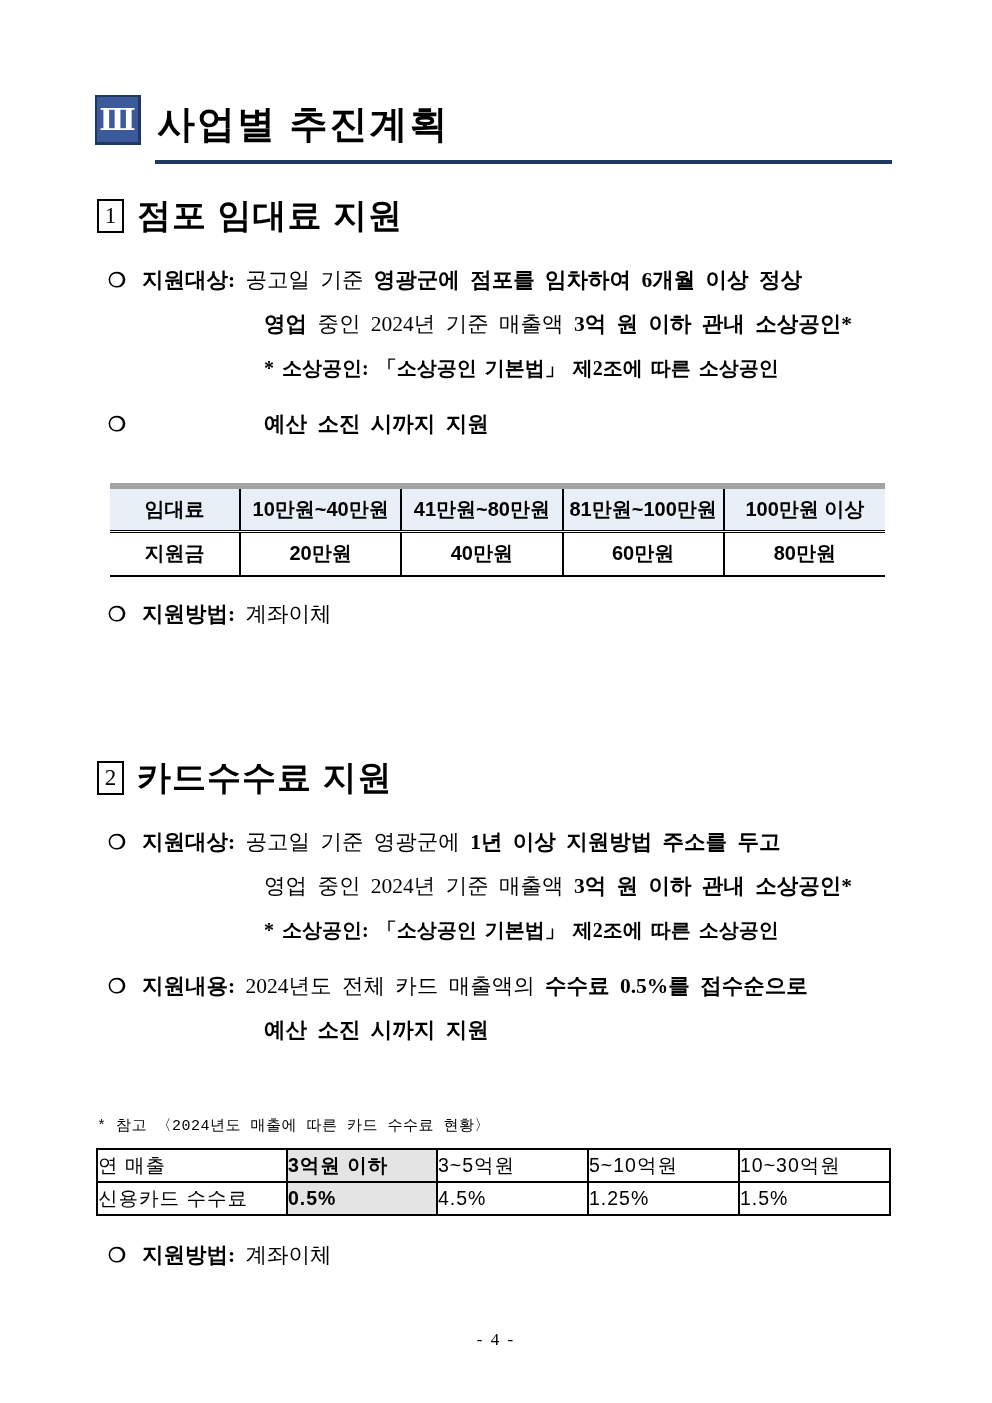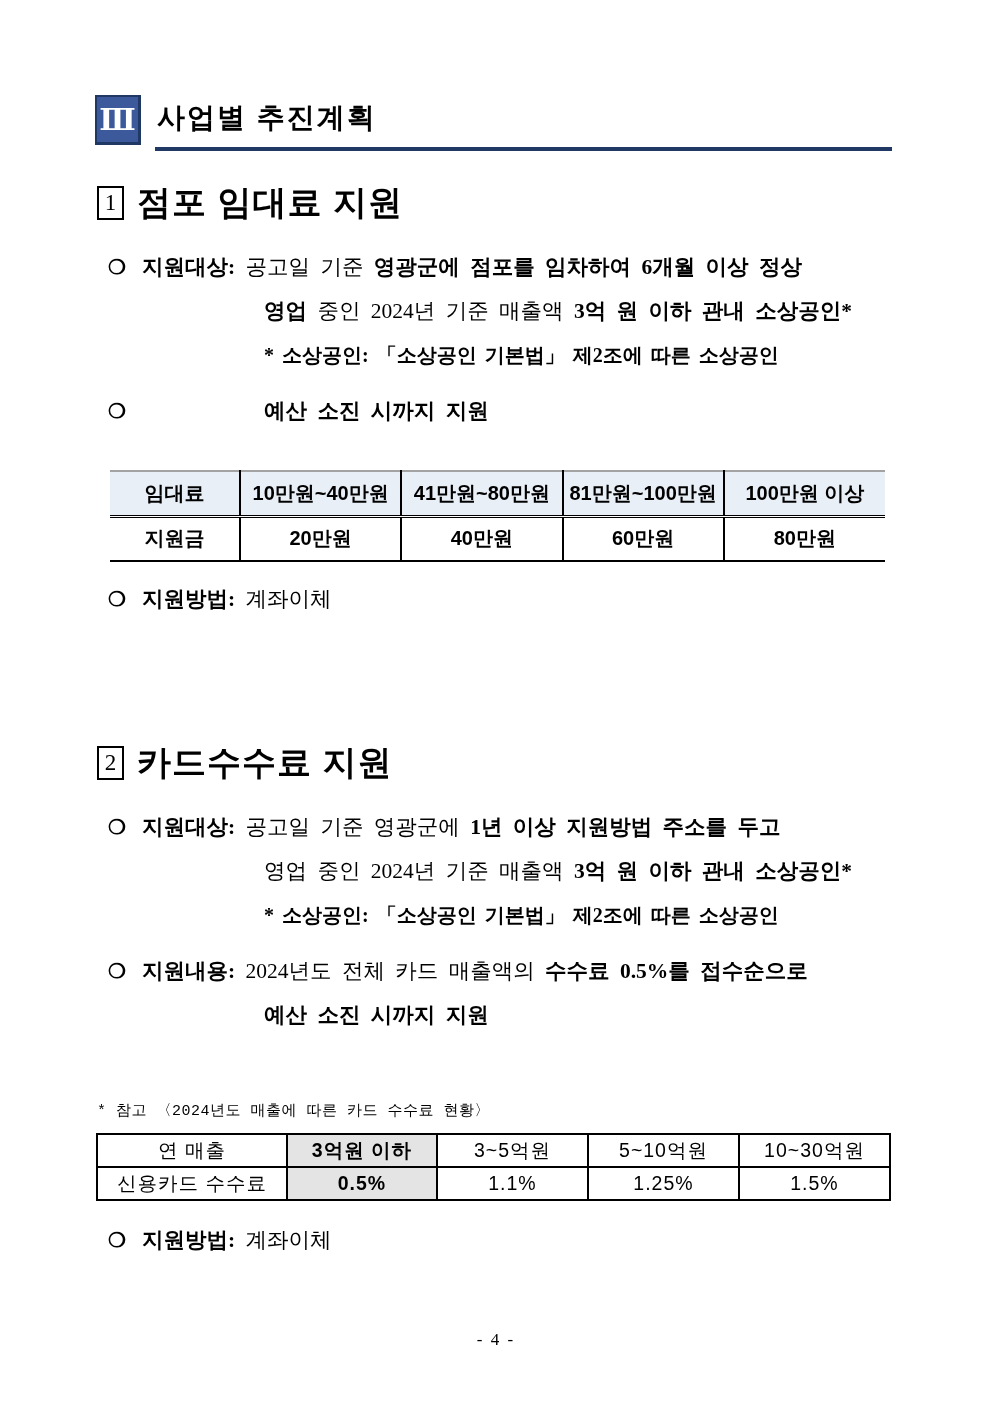--- a/index.html
+++ b/index.html
@@ -35,21 +35,21 @@
     display:flex;align-items:center;justify-content:center;
     flex:0 0 auto;
   }
   .chapter-title-wrap{
     flex:1;margin-left:14px;
     border-bottom:4px solid var(--underline);
     padding:4px 0 10px 2px;
   }
   .chapter-title{
     font-family:"Liberation Sans","DejaVu Sans",sans-serif;
-    font-weight:900;font-size:28px;letter-spacing:2px;
+    font-weight:900;font-size:38px;letter-spacing:2px;
   }
 
   
   .sec{display:flex;align-items:center;margin-left:2px;}
   .sec-num{
     font-family:"Liberation Serif","DejaVu Serif",serif;
     font-size:23px;font-weight:400;
     border:2px solid #000;
     width:27px;height:34px;
     display:flex;align-items:center;justify-content:center;
@@ -91,38 +91,38 @@
     border-left:2px solid #000;
     text-align:center;vertical-align:middle;
     font-weight:700;font-size:20px;
     height:45px;
   }
   .table1 td:first-child{border-left:none;}
   .table1 tr.hd td{
     background:var(--table1-header-bg);
     border-bottom:3px double #000;
   }
-  .table1{border-top:2px solid #a3a3a3;border-bottom:2px solid #000;}
+  .table1{border-top:6px solid #a3a3a3;border-bottom:2px solid #000;}
   .table1 col.c0{width:130px;}
 
   
   .ref-caption{
     font-family:Liberation Mono, monospace;
     font-size:15px;margin:57px 0 0 2px;letter-spacing:0.5px;
   }
   .table2{
     border-collapse:collapse;
     margin:13px 0 0 1px;
     width:795px;
     font-family:"Liberation Sans","DejaVu Sans",sans-serif;
     table-layout:fixed;
   }
   .table2 td{
     border:2px solid #000;
-    text-align:center;vertical-align:middle;
+    vertical-align:middle;
     font-size:19.5px;font-weight:400;
     height:33px;letter-spacing:1px;
   }
   .table2 td.shade{
     background:var(--table2-shade-bg);
     font-weight:700;
   }
   .table2 col.c0{width:190px;}
   .table2 col.c1{width:150px;}
 
@@ -258,21 +258,21 @@
       <tr>
         <td>연 매출</td>
         <td class="shade">3억원 이하</td>
         <td>3~5억원</td>
         <td>5~10억원</td>
         <td>10~30억원</td>
       </tr>
       <tr>
         <td>신용카드 수수료</td>
         <td class="shade">0.5%</td>
-        <td>1.1%</td>
+        <td>4.5%</td>
         <td>1.25%</td>
         <td>1.5%</td>
       </tr>
     </tbody>
   </table>
 
   <div class="bullet" style="margin-top:24px;">
     <span class="bullet-glyph">❍</span>
     <div class="lines">
       <div class="tline">

